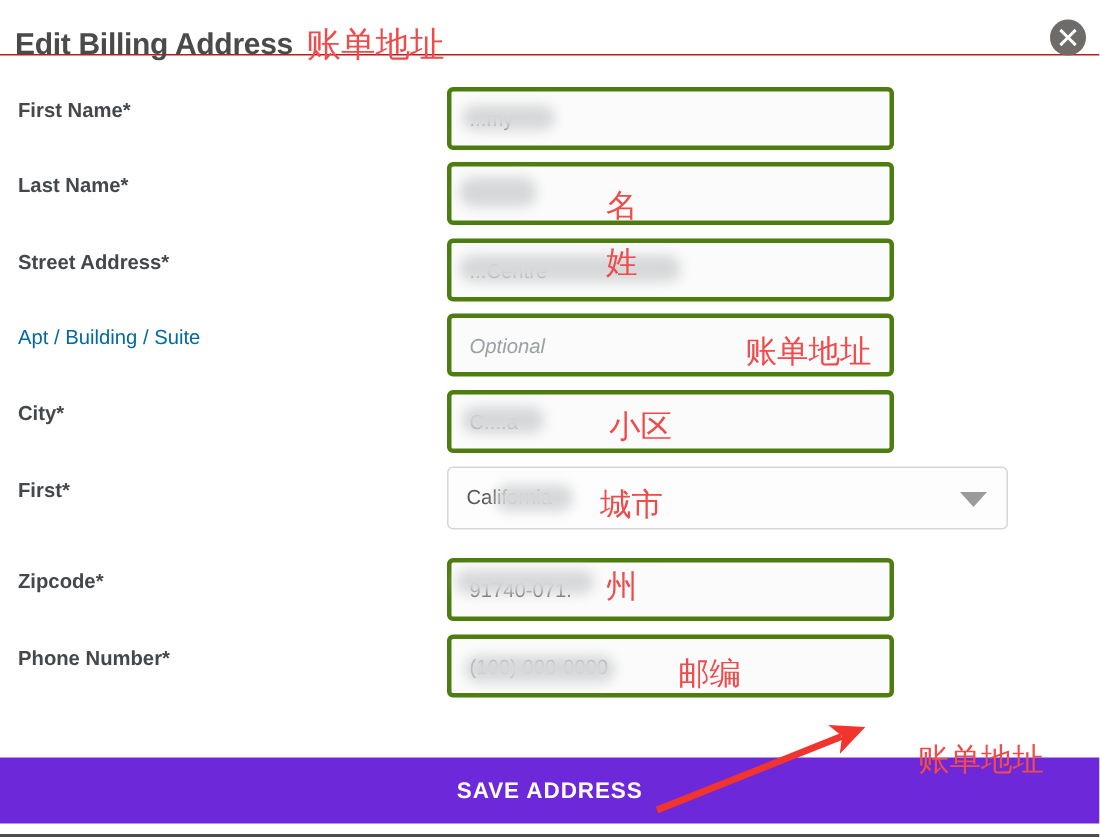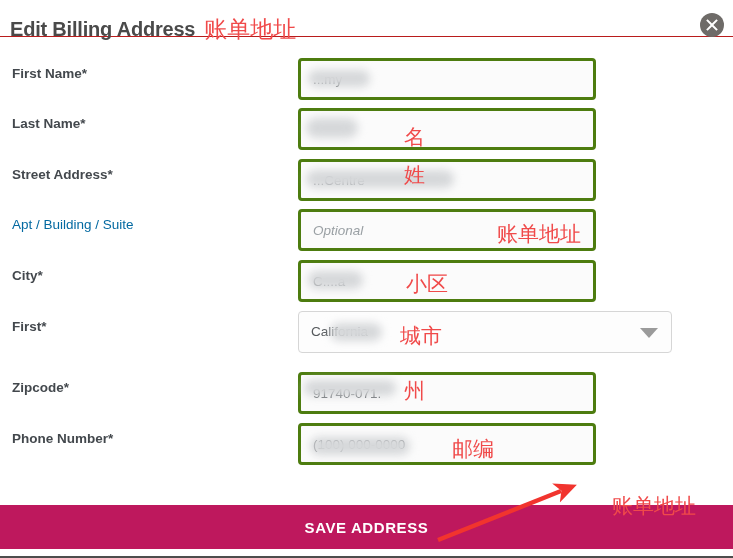--- a/index.html
+++ b/index.html
@@ -161,21 +161,21 @@
     pointer-events: none;
   }
 
   
   #save-bar {
     position: absolute;
     left: 0;
     top: 505px;
     width: 733px;
     height: 44px;
-    background: #be185d;
+    background: #6d28d9;
     cursor: pointer;
   }
   #save-label {
     position: absolute;
     left: 0; right: 0;
     top: 14px;
     text-align: center;
     color: #ffffff;
     font-size: 15px;
     font-weight: bold;

